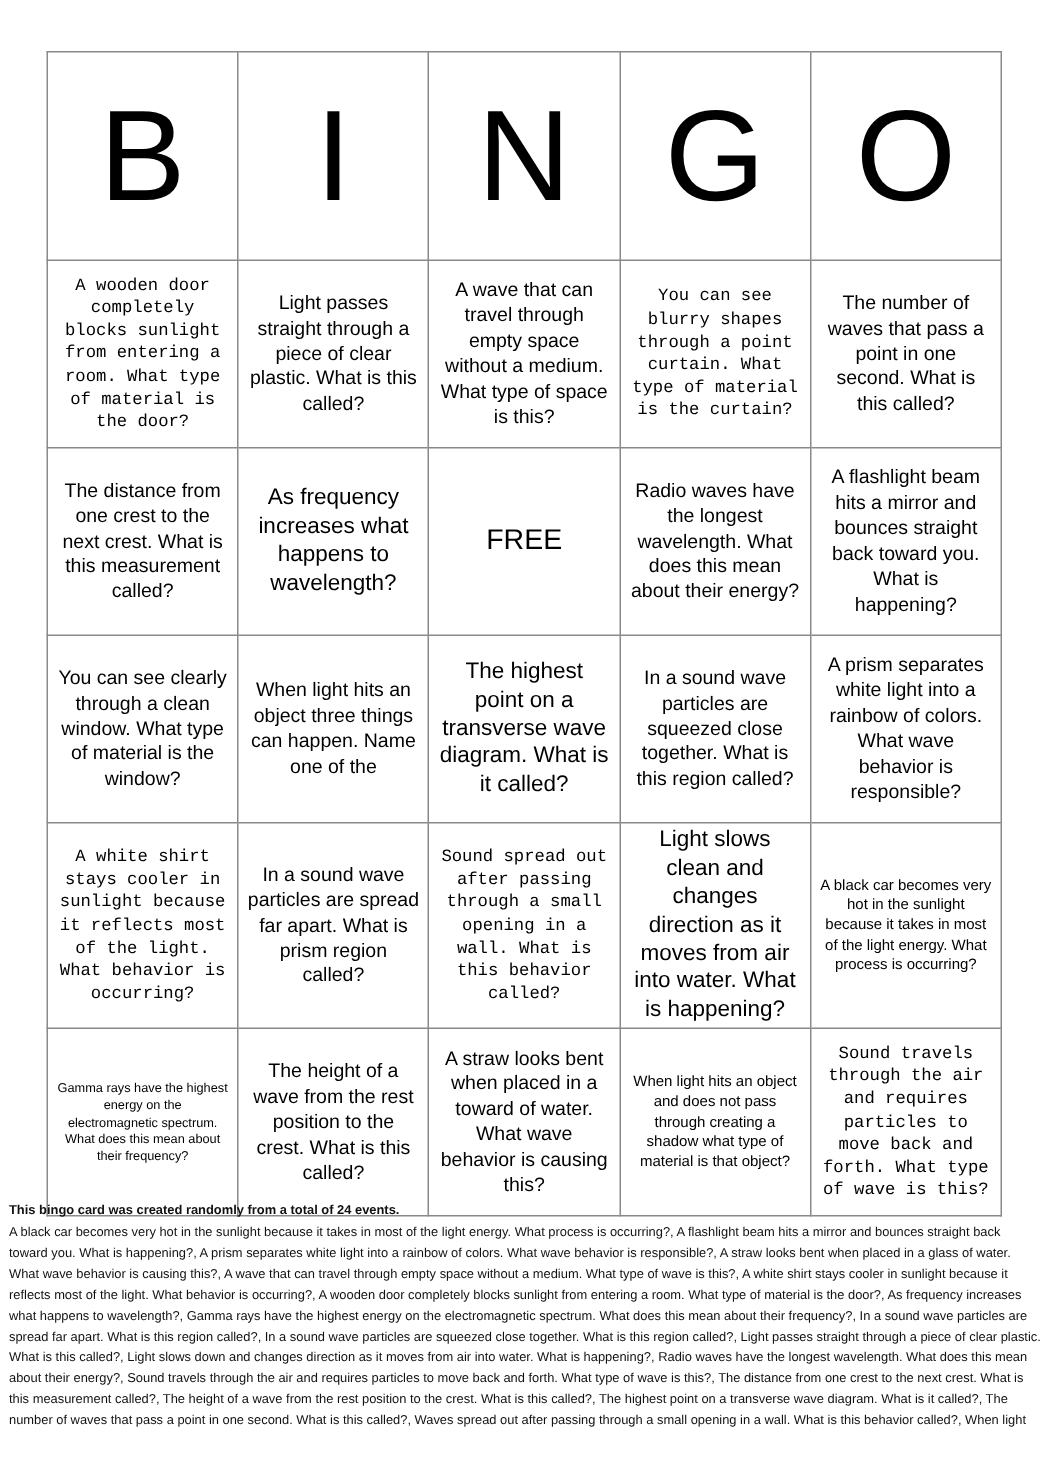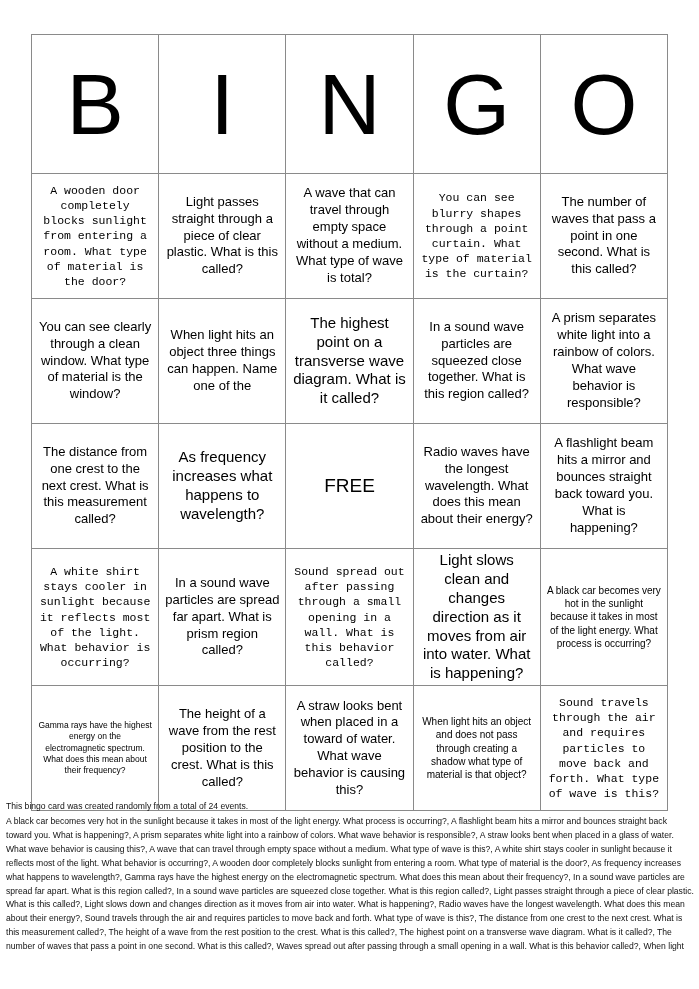--- a/index.html
+++ b/index.html
@@ -80,20 +80,21 @@
     left: 6px;
     top: 800px;
     width: 688px;
     font-size: 8.6px;
     line-height: 1.62;
     color: #111;
     text-align: left;
   }
   #footer .foot-line {
     margin: 0 0 1px 0;
+    font-weight: bold;
   }
   #footer .foot-body {
     margin: 0;
     text-align: left;
   }
 </style>
 </head>
 <body>
 
 <div id="card-wrap">
@@ -117,61 +118,61 @@
           </td>
         </tr>
         <tr class="cell-row">
           <td>
             <div class="cell-inner fs-m">A wooden door completely blocks sunlight from entering a room. What type of material is the door?</div>
           </td>
           <td>
             <div class="cell-inner fs-l">Light passes straight through a piece of clear plastic. What is this called?</div>
           </td>
           <td>
-            <div class="cell-inner fs-l">A wave that can travel through empty space without a medium. What type of wave is total?</div>
+            <div class="cell-inner fs-l">A wave that can travel through empty space without a medium. What type of space is this?</div>
           </td>
           <td>
             <div class="cell-inner fs-m">You can see blurry shapes through a point curtain. What type of material is the curtain?</div>
           </td>
           <td>
             <div class="cell-inner fs-l">The number of waves that pass a point in one second. What is this called?</div>
           </td>
         </tr>
         <tr class="cell-row">
           <td>
+            <div class="cell-inner fs-l">The distance from one crest to the next crest. What is this measurement called?</div>
+          </td>
+          <td>
+            <div class="cell-inner fs-xl">As frequency increases  what happens to wavelength?</div>
+          </td>
+          <td>
+            <div class="cell-inner fs-free">FREE</div>
+          </td>
+          <td>
+            <div class="cell-inner fs-l">Radio waves have the longest wavelength. What does this mean about their energy?</div>
+          </td>
+          <td>
+            <div class="cell-inner fs-l">A flashlight beam hits a mirror and bounces straight back toward you. What is happening?</div>
+          </td>
+        </tr>
+        <tr class="cell-row">
+          <td>
             <div class="cell-inner fs-l">You can see clearly through a clean window. What type of material is the window?</div>
           </td>
           <td>
             <div class="cell-inner fs-l">When light hits an object  three things can happen. Name one of the</div>
           </td>
           <td>
             <div class="cell-inner fs-xl">The highest point on a transverse wave diagram. What is it called?</div>
           </td>
           <td>
             <div class="cell-inner fs-l">In a sound wave  particles are squeezed close together. What is this region called?</div>
           </td>
           <td>
             <div class="cell-inner fs-l">A prism separates white light into a rainbow of colors. What wave behavior is responsible?</div>
-          </td>
-        </tr>
-        <tr class="cell-row">
-          <td>
-            <div class="cell-inner fs-l">The distance from one crest to the next crest. What is this measurement called?</div>
-          </td>
-          <td>
-            <div class="cell-inner fs-xl">As frequency increases  what happens to wavelength?</div>
-          </td>
-          <td>
-            <div class="cell-inner fs-free">FREE</div>
-          </td>
-          <td>
-            <div class="cell-inner fs-l">Radio waves have the longest wavelength. What does this mean about their energy?</div>
-          </td>
-          <td>
-            <div class="cell-inner fs-l">A flashlight beam hits a mirror and bounces straight back toward you. What is happening?</div>
           </td>
         </tr>
         <tr class="cell-row">
           <td>
             <div class="cell-inner fs-m">A white shirt stays cooler in sunlight because it reflects most of the light. What behavior is occurring?</div>
           </td>
           <td>
             <div class="cell-inner fs-l">In a sound wave  particles are spread far apart. What is prism region called?</div>
           </td>
           <td>

